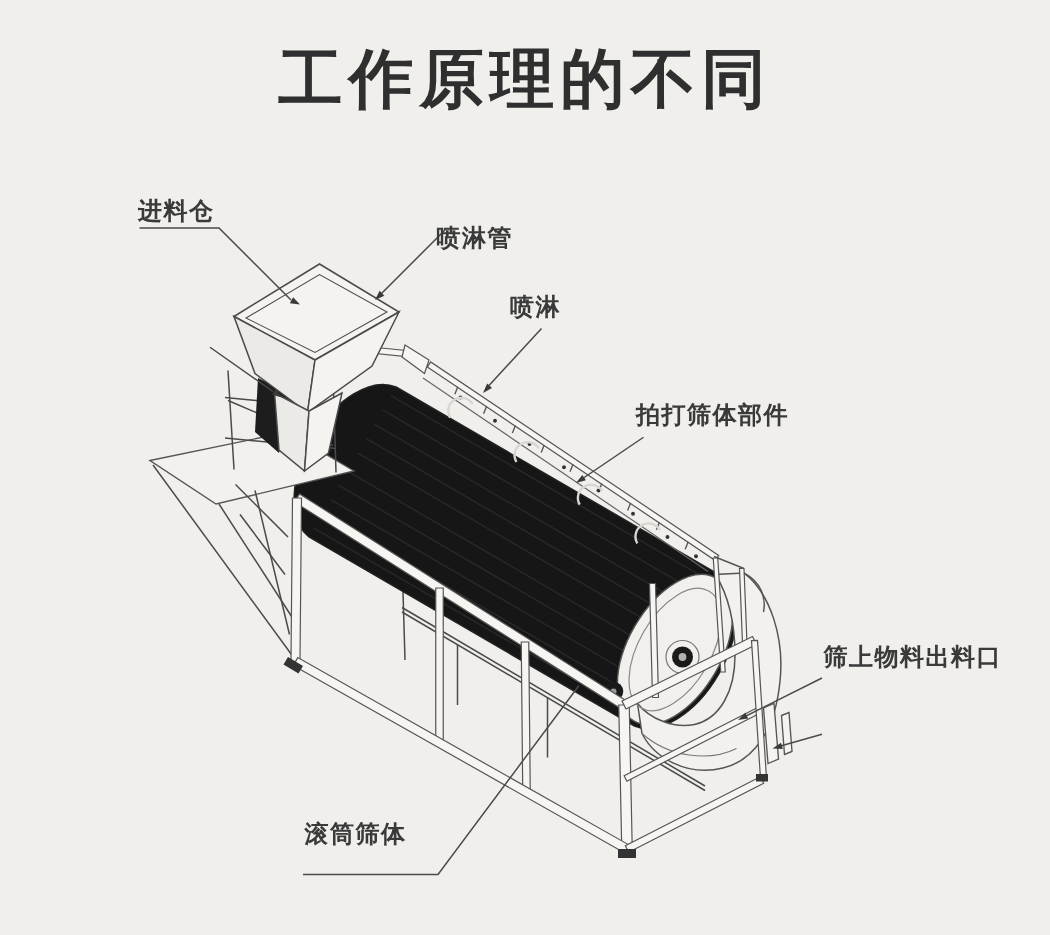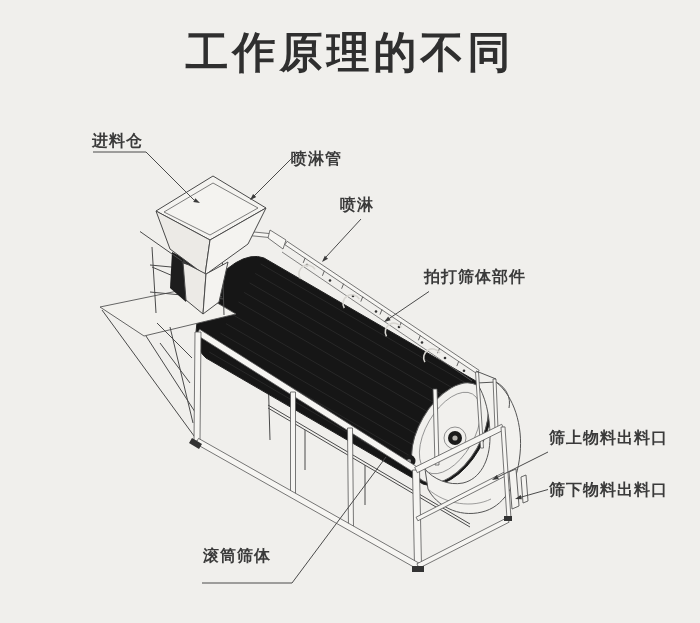--- a/index.html
+++ b/index.html
@@ -170,15 +170,14 @@
       <polygon points="492,480 496.8,475.1 498.8,479"></polygon>
       <polygon points="515,499 520.7,495.1 521.9,499.3"></polygon>
     </g>
   </svg>
 
   <div class="lbl" style="left:92px;top:131px">进料仓</div>
   <div class="lbl" style="left:291px;top:149px">喷淋管</div>
   <div class="lbl" style="left:340px;top:195px">喷淋</div>
   <div class="lbl" style="left:424px;top:267px">拍打筛体部件</div>
   <div class="lbl" style="left:549px;top:428px">筛上物料出料口</div>
-  <div class="lbl" style="left:549px;top:480px">筛下物料出料口</div>
   <div class="lbl" style="left:203px;top:546px">滚筒筛体</div>
 </div>
 
 </body></html>

